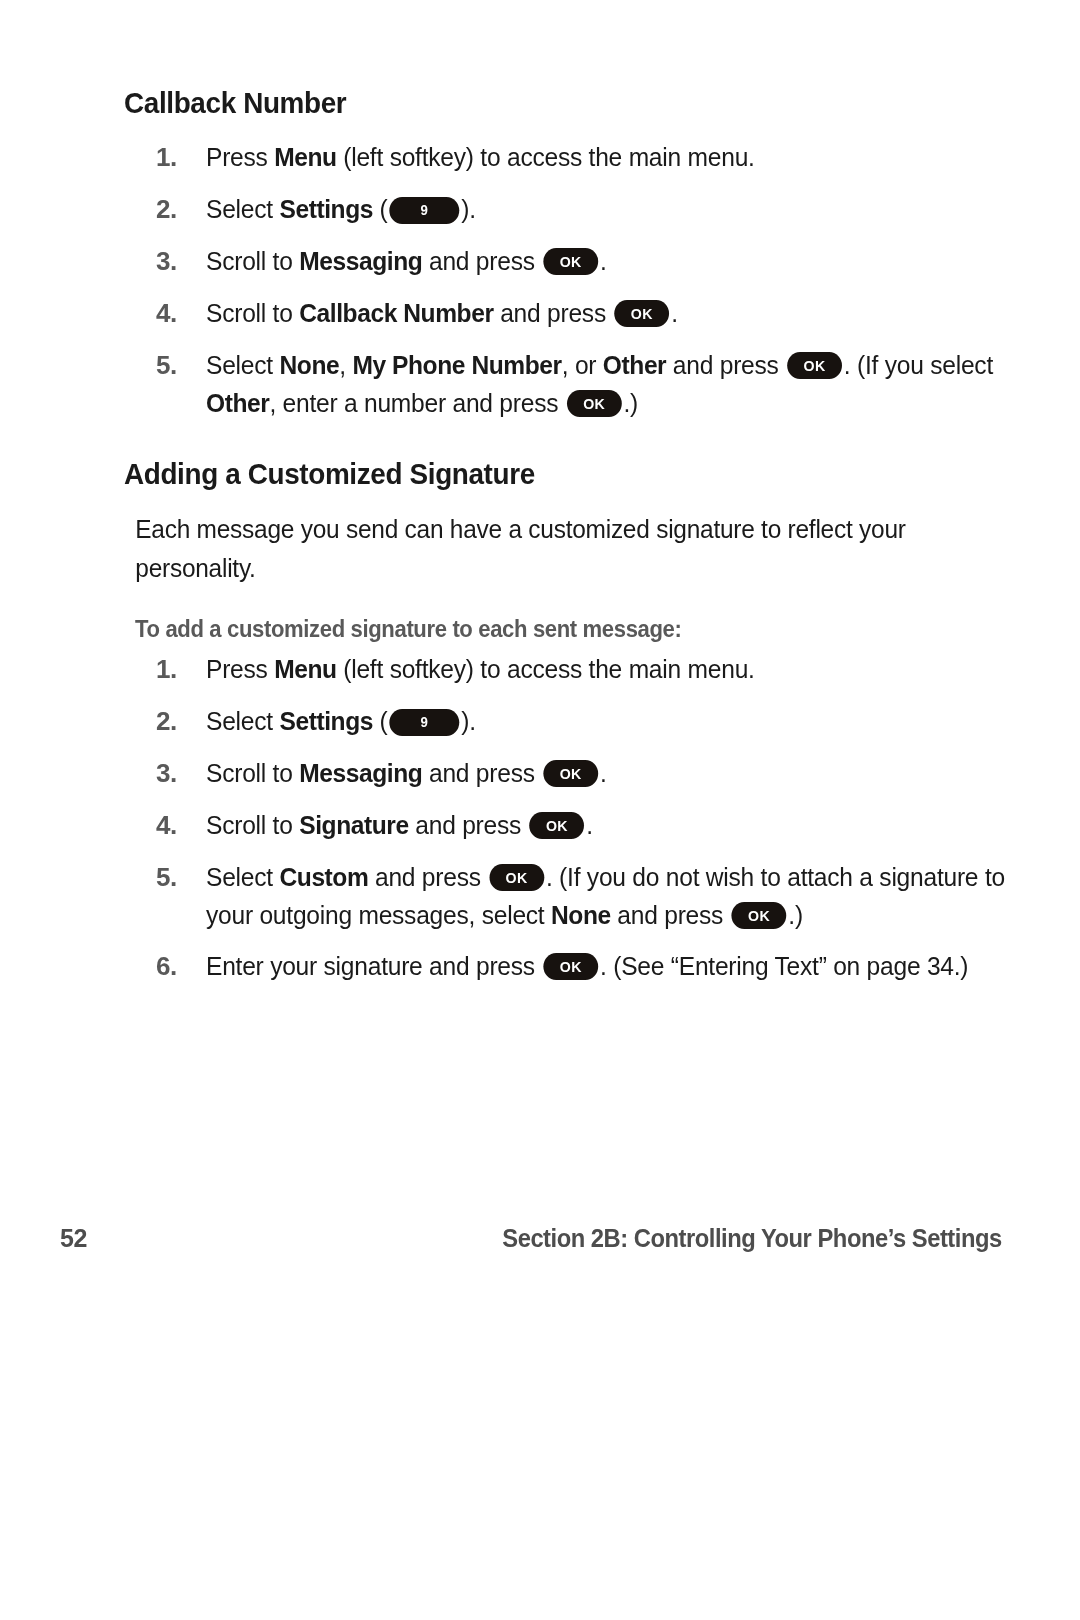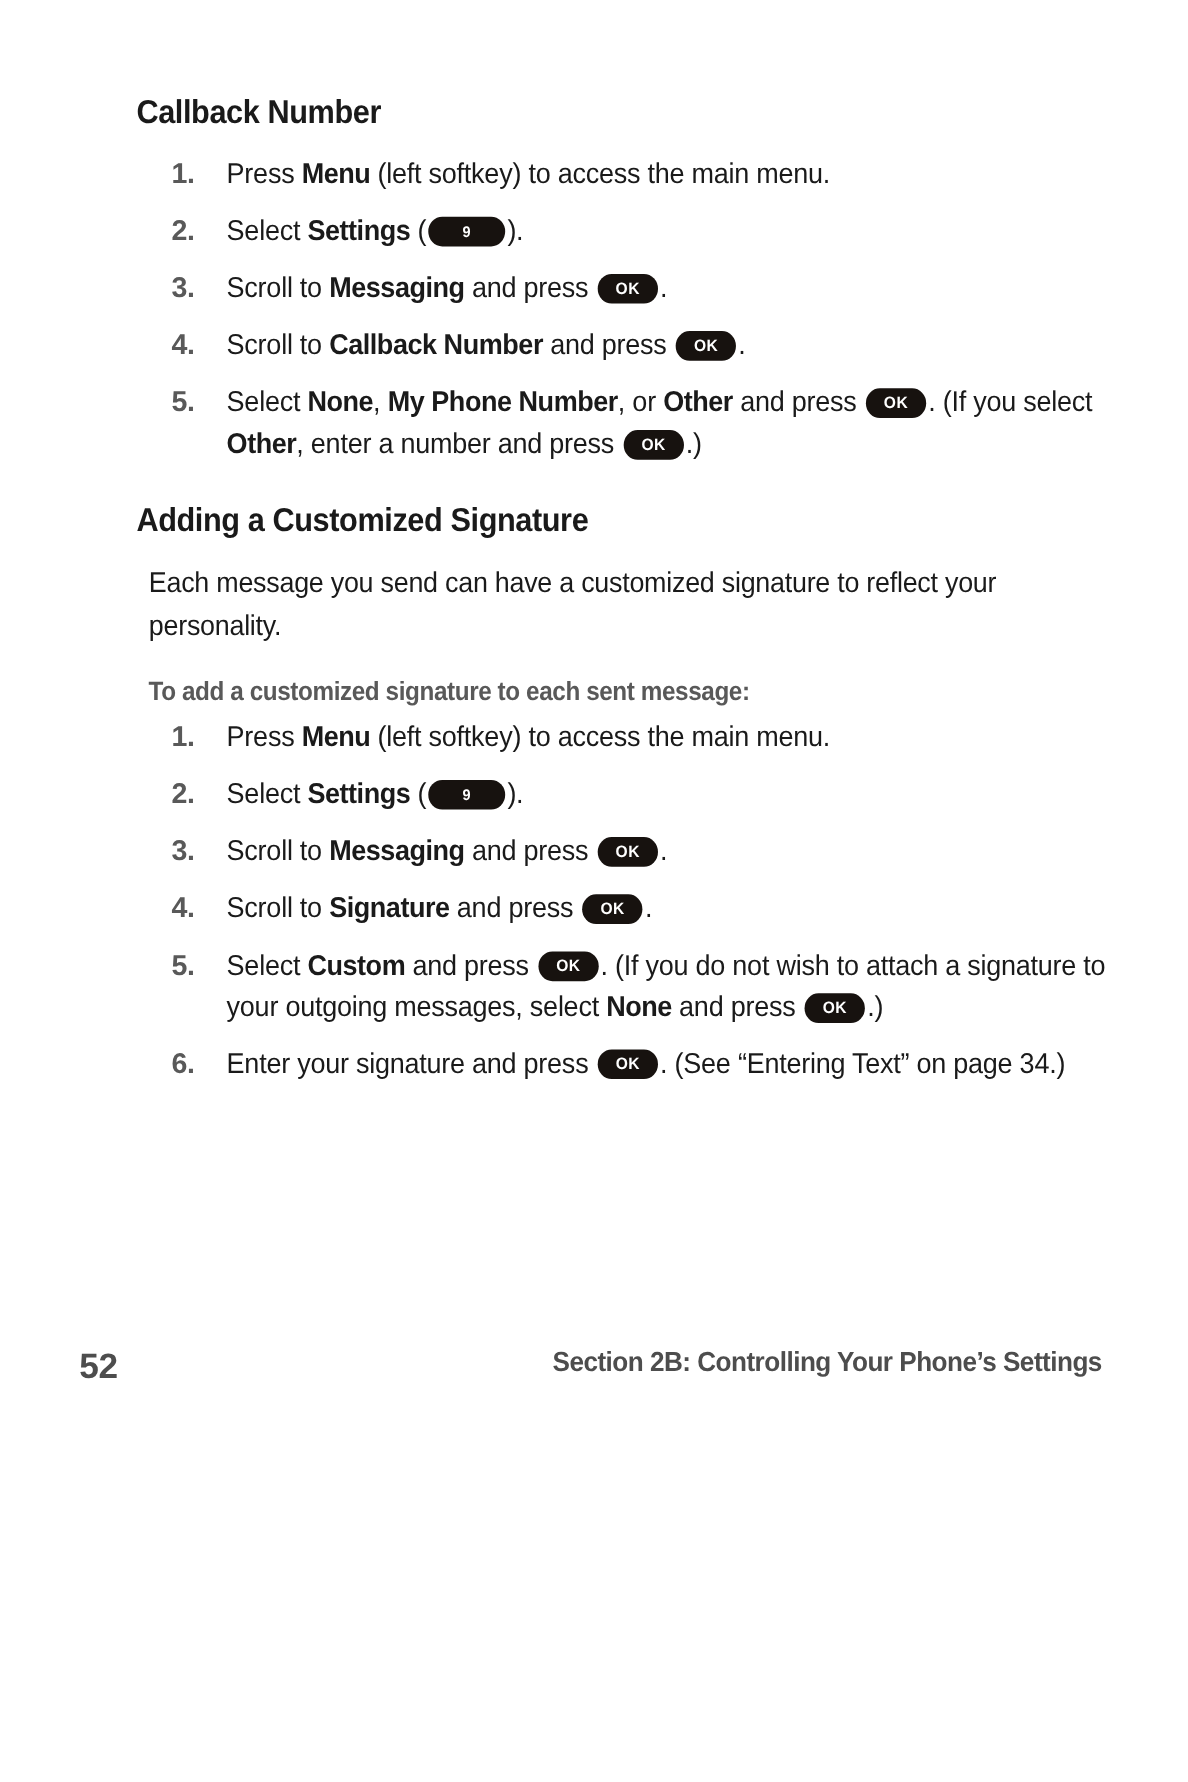--- a/index.html
+++ b/index.html
@@ -135,23 +135,23 @@
   
   .footer {
     position: absolute;
     left: 0;
     bottom: 62px;
     width: 1080px;
     height: 34px;
   }
   .footer .page-no {
     position: absolute;
-    left: 72px;
+    left: 60px;
     top: 0;
-    font-size: 32px;
+    font-size: 25px;
     font-weight: bold;
     color: #4d4d4d;
     letter-spacing: -0.3px;
   }
   .footer .foot-title {
     position: absolute;
     right: 78px;
     top: 0;
     font-size: 25px;
     font-weight: bold;

